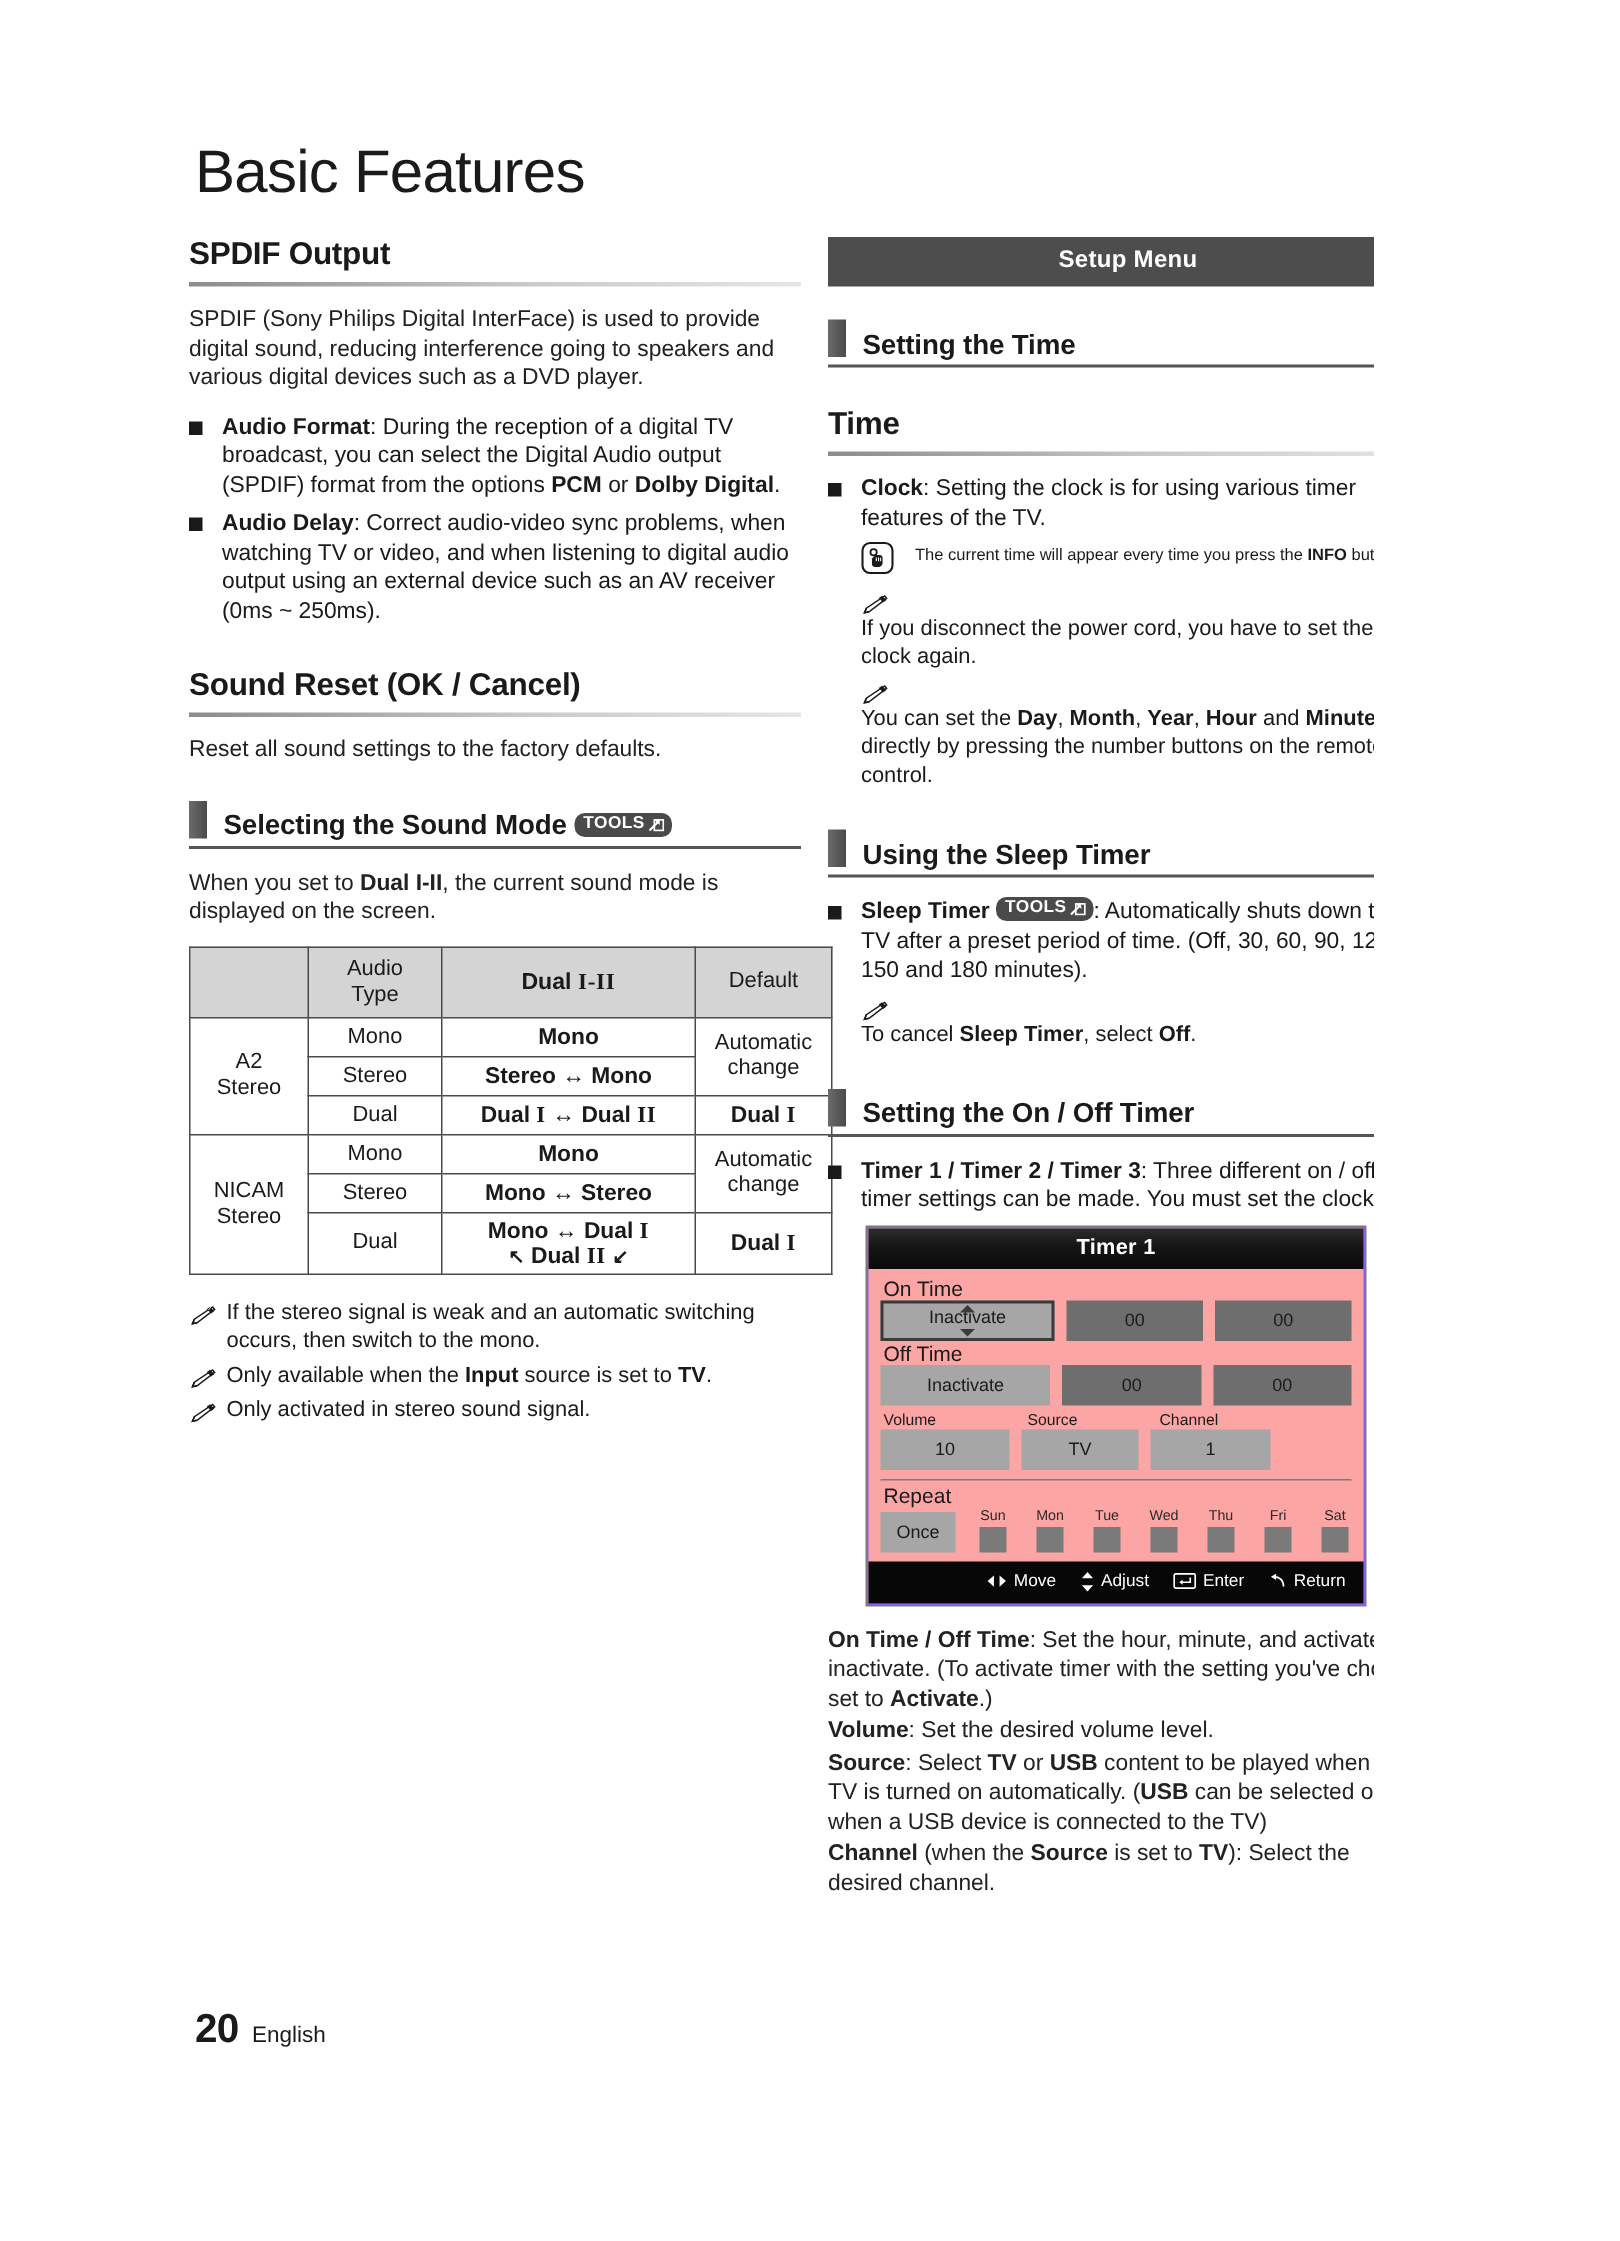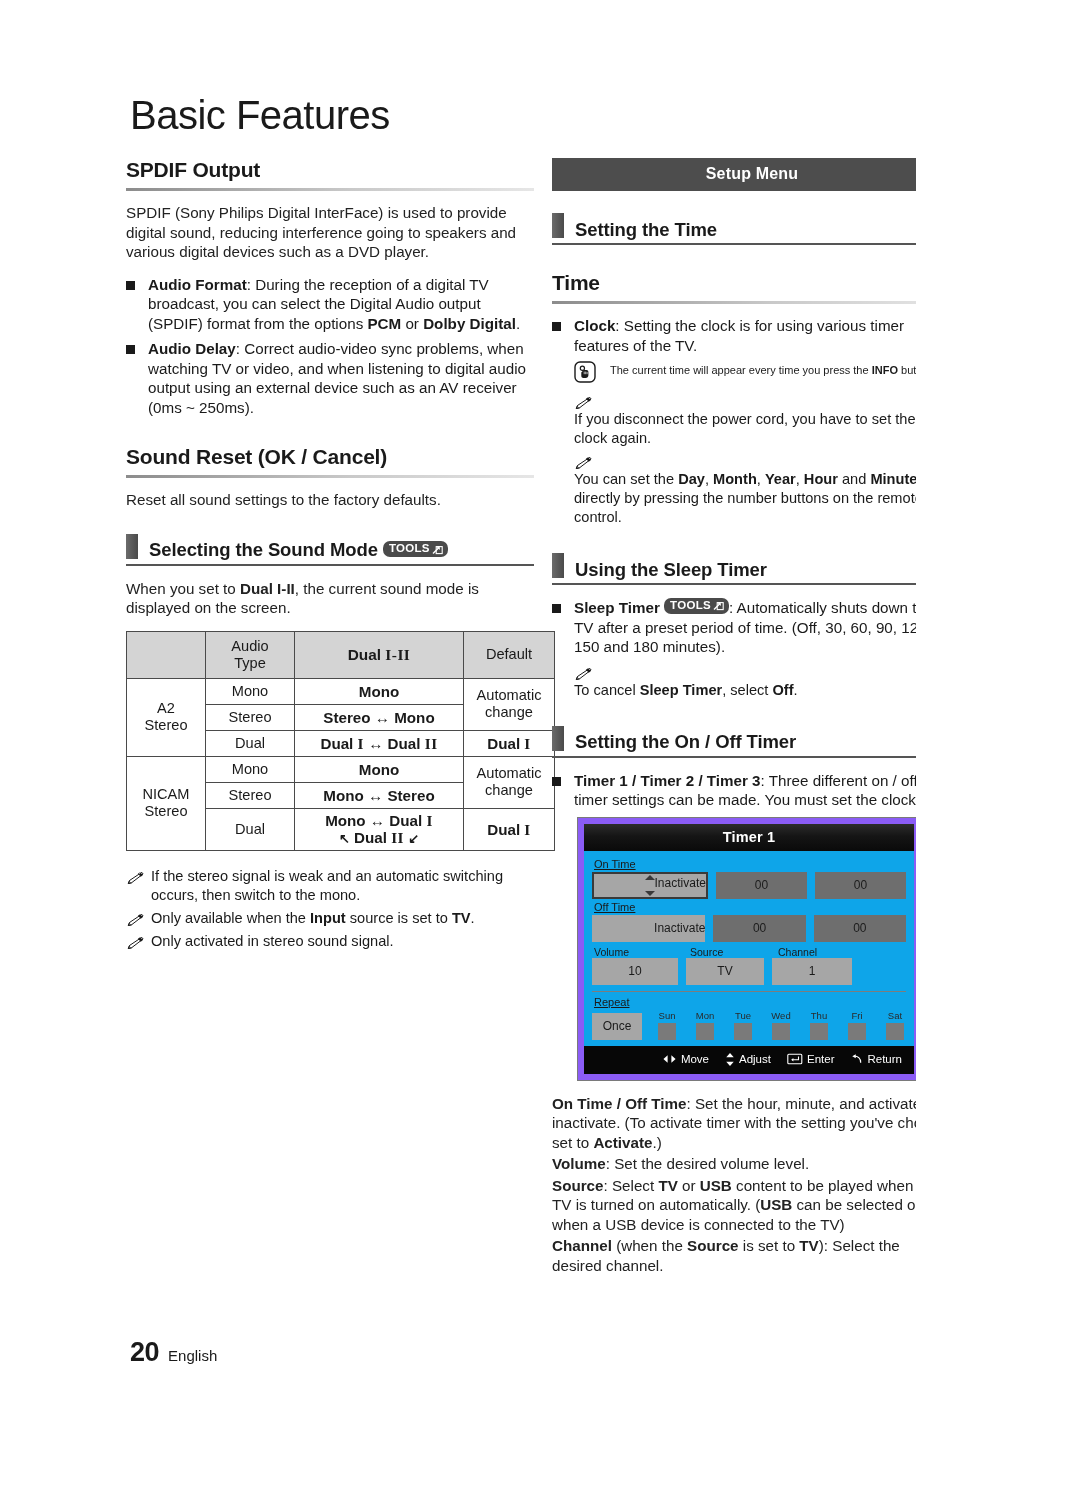--- a/index.html
+++ b/index.html
@@ -207,56 +207,55 @@
   .c1 { width: 74px; }
   .c2 { width: 84px; }
   .c3 { width: 164px; }
   .c4 { width: 86px; }
   .rn { font-family: "Liberation Serif", serif; font-weight: bold; letter-spacing: 0.5px; }
 
   
   .osd {
     width: 330px;
     margin: 8px 0 14px 26px;
-    background: #0ea5e9;
-    border: 6px solid #8b5cf6;
+    background: #fca5a5;
+    border: 1px solid #8b5cf6;
     box-shadow: 0 0 0 1px #7a7a7a;
   }
   .osd-title {
     background: linear-gradient(to bottom, #2c2c2c 0%, #151515 45%, #0a0a0a 100%);
     color: #ffffff;
     text-align: center;
     font-size: 14.5px;
     font-weight: bold;
     padding: 5px 0 6px 0;
     letter-spacing: 0.2px;
   }
   .osd-body { padding: 5px 8px 0 8px; }
   .osd-label {
-    font-size: 11px;
+    font-size: 14px;
     color: #1a1a1a;
     margin: 2px 0 2px 2px;
     line-height: 12px;
-    text-decoration: underline;
   }
   .osd-row {
     display: flex;
     gap: 8px;
     margin-bottom: 2px;
   }
   .osd-field {
     background: #a6a6a6;
     color: #1a1a1a;
     font-size: 12px;
     text-align: center;
     padding: 7px 0;
     line-height: 13px;
   }
   .osd-field.dark { background: #6e6e6e; color: #1c1c1c; }
-  .f-inact { width: 118px; position: relative; text-align: right; }
+  .f-inact { width: 118px; position: relative; }
   .f-num { width: 96px; }
   .osd-field.sel {
     border: 2px solid #3a3a3a;
     padding: 3px 0;
   }
   .osd-field .caret-up,
   .osd-field .caret-dn {
     position: absolute;
     left: 50%;
     transform: translateX(-50%);

